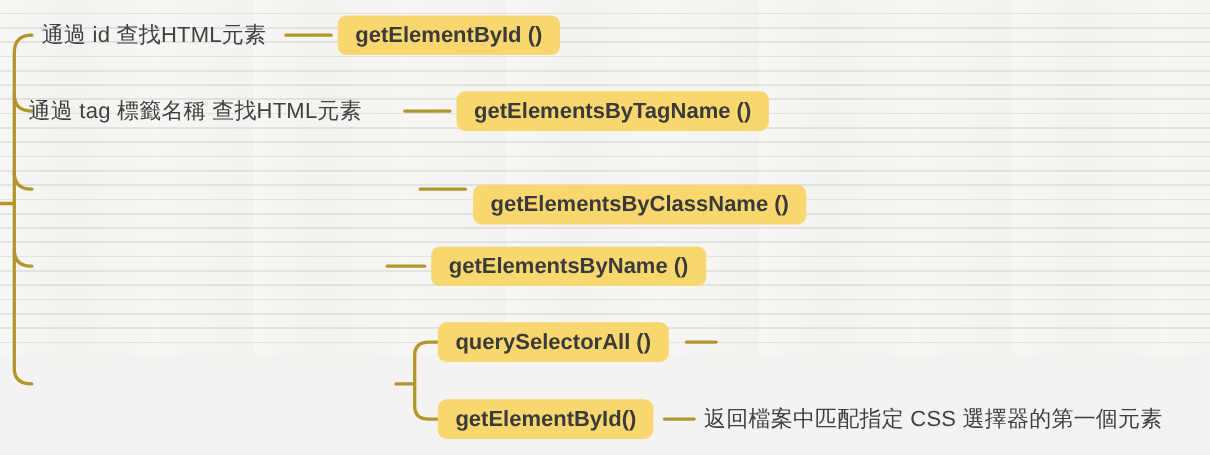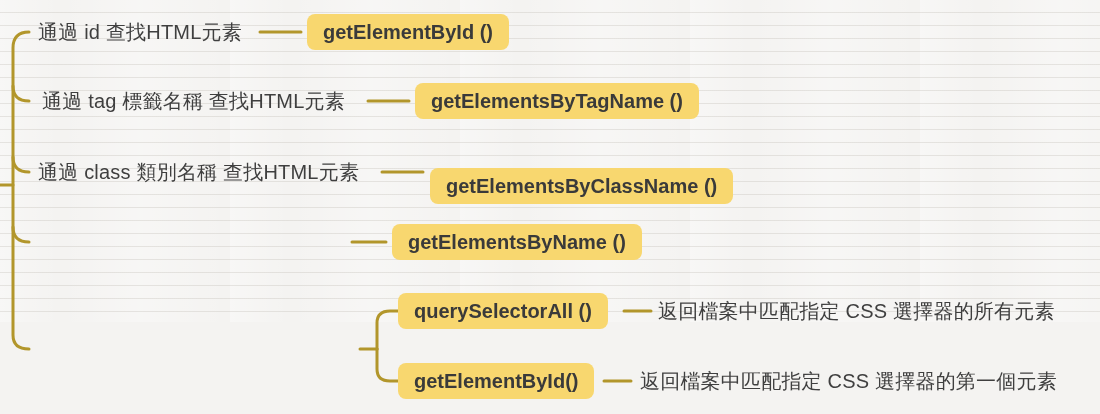--- a/index.html
+++ b/index.html
@@ -76,28 +76,26 @@
     <path d="M 377 349 V 323 Q 377 311 390 311 H 398"></path>
     <path d="M 377 349 V 369 Q 377 381 390 381 H 398"></path>
 
     <path d="M 624 311 H 651"></path>
     <path d="M 604 381 H 631"></path>
   </svg>
 
   <div class="topic-label" style="left:38px;top:32px">通過 id 查找HTML元素</div>
   <div class="method-node" style="left:307px;top:32px">getElementById ()</div>
 
-  <div class="topic-label" style="left:42px;top:101px">通過 tag 標籤名稱 查找HTML元素</div>
+  <div class="topic-label" style="left:26px;top:101px">通過 tag 標籤名稱 查找HTML元素</div>
   <div class="method-node" style="left:415px;top:101px">getElementsByTagName ()</div>
 
-  <div class="topic-label" style="left:38px;top:172px">通過 class 類別名稱 查找HTML元素</div>
   <div class="method-node" style="left:430px;top:186px">getElementsByClassName ()</div>
 
   <div class="method-node" style="left:392px;top:242px">getElementsByName ()</div>
 
 
   <div class="method-node" style="left:398px;top:311px">querySelectorAll ()</div>
-  <div class="description" style="left:658px;top:311px">返回檔案中匹配指定 CSS 選擇器的所有元素</div>
 
   <div class="method-node" style="left:398px;top:381px">getElementById()</div>
   <div class="description" style="left:640px;top:381px">返回檔案中匹配指定 CSS 選擇器的第一個元素</div>
 
 </div>
 
 </body></html>

